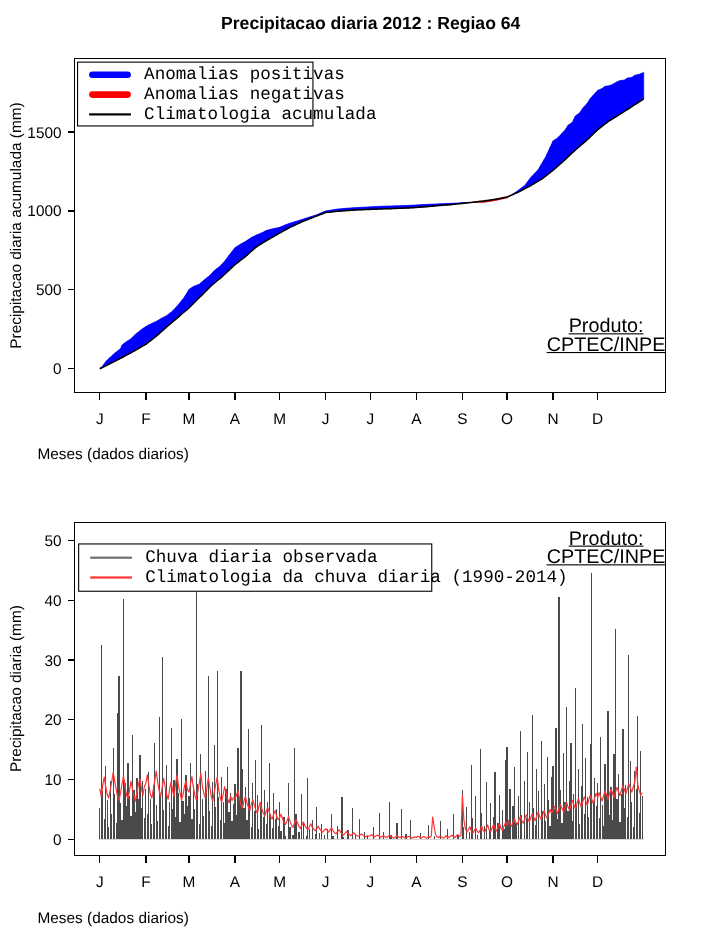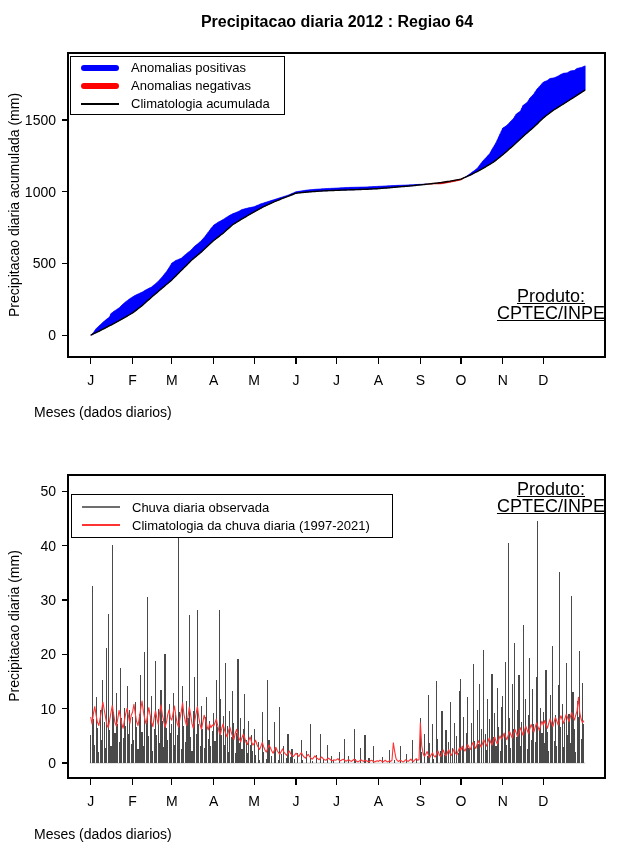--- a/index.html
+++ b/index.html
@@ -8,21 +8,21 @@
   #plot{position:absolute;left:0;top:0;}
   .overlay{position:absolute;}
   .chart-title{left:34px;top:13px;width:606px;text-align:center;font-size:16px;font-weight:bold;}
   .xlab{left:34px;width:606px;text-align:left;font-size:14px;}
   .ylab{width:300px;height:16px;text-align:center;font-size:14px;transform:rotate(-90deg);}
   .legend-box{border:1px solid #000;background:#fff;display:flex;flex-direction:column;justify-content:center;}
   .legend-row{display:flex;align-items:center;height:18px;padding-left:10px;}
   .swatch{display:inline-block;width:38px;margin-right:12px;flex:0 0 38px;}
   .sw-thick{height:6px;border-radius:3px;}
   .sw-thin{height:2px;}
-  .legend-label{font-size:13px;white-space:nowrap;}
+  .legend-label{font-size:16px;white-space:nowrap;font-family:Liberation Mono, monospace;}
   .produto{width:120px;text-align:center;font-size:18px;line-height:17px;text-decoration:underline;}
 </style>
 </head>
 <body>
 
 <div id="page">
 
   <svg id="plot" width="640" height="850" viewBox="0 0 640 850">
       <path d="M90.7,335.2L92.0511,333.90904L92.0511,334.54427428571427L90.7,335.2ZM92.0511,333.90904L93.40220000000001,332.61807999999996L93.40220000000001,333.88854857142854L92.0511,334.54427428571427ZM93.40220000000001,332.61807999999996L94.7533,330.68164L94.7533,333.2328228571428L93.40220000000001,333.88854857142854ZM94.7533,330.68164L96.1044,328.7452L96.1044,332.57709714285716L94.7533,333.2328228571428ZM96.1044,328.7452L97.4555,327.45423999999997L97.4555,331.92137142857143L96.1044,332.57709714285716ZM97.4555,327.45423999999997L98.8066,326.16328L98.8066,331.2656457142857L97.4555,331.92137142857143ZM98.8066,326.16328L100.1577,324.87232L100.1577,330.60992L98.8066,331.2656457142857ZM100.1577,324.87232L101.50880000000001,323.6291733333333L101.50880000000001,329.9132114285714L100.1577,330.60992ZM101.50880000000001,323.6291733333333L102.85990000000001,322.3860266666667L102.85990000000001,329.21650285714287L101.50880000000001,329.9132114285714ZM102.85990000000001,322.3860266666667L104.211,321.14288L104.211,328.5197942857143L102.85990000000001,329.21650285714287ZM104.211,321.14288L105.5621,320.06708L105.5621,327.8230857142857L104.211,328.5197942857143ZM105.5621,320.06708L106.9132,318.99127999999996L106.9132,327.1263771428571L105.5621,327.8230857142857ZM106.9132,318.99127999999996L108.2643,317.91548L108.2643,326.4296685714286L106.9132,327.1263771428571ZM108.2643,317.91548L109.6154,316.83968L109.6154,325.73296L108.2643,326.4296685714286ZM109.6154,316.83968L110.9665,313.68399999999997L110.9665,325.01576L109.6154,325.73296ZM110.9665,313.68399999999997L112.3176,312.6082L112.3176,324.29856L110.9665,325.01576ZM112.3176,312.6082L113.6687,311.5324L113.6687,323.58135999999996L112.3176,324.29856ZM113.6687,311.5324L115.0198,310.6359L115.0198,322.86415999999997L113.6687,323.58135999999996ZM115.0198,310.6359L116.3709,309.7394L116.3709,322.14696L115.0198,322.86415999999997ZM116.3709,309.7394L117.72200000000001,308.8429L117.72200000000001,321.42976L116.3709,322.14696ZM117.72200000000001,308.8429L119.07310000000001,307.9464L119.07310000000001,320.71256L117.72200000000001,321.42976ZM119.07310000000001,307.9464L120.4242,306.60762666666665L120.4242,319.9338857142857L119.07310000000001,320.71256ZM120.4242,306.60762666666665L121.7753,305.2688533333333L121.7753,319.1552114285714L120.4242,319.9338857142857ZM121.7753,305.2688533333333L123.1264,303.93008L123.1264,318.37653714285716L121.7753,319.1552114285714ZM123.1264,303.93008L124.47749999999999,302.85428L124.47749999999999,317.59786285714284L123.1264,318.37653714285716ZM124.47749999999999,302.85428L125.8286,301.77848L125.8286,316.8191885714286L124.47749999999999,317.59786285714284ZM125.8286,301.77848L127.1797,300.70268L127.1797,316.04051428571427L125.8286,316.8191885714286ZM127.1797,300.70268L128.5308,299.62687999999997L128.5308,315.26184L127.1797,316.04051428571427ZM128.5308,299.62687999999997L129.8819,298.71842666666663L129.8819,314.49682666666666L128.5308,315.26184ZM129.8819,298.71842666666663L131.233,297.80997333333335L131.233,313.7318133333333L129.8819,314.49682666666666ZM131.233,297.80997333333335L132.5841,296.90152L132.5841,312.9668L131.233,313.7318133333333ZM132.5841,296.90152L133.9352,296.1126L133.9352,311.9217371428571L132.5841,312.9668ZM133.9352,296.1126L135.2863,295.32367999999997L135.2863,310.8766742857143L133.9352,311.9217371428571ZM135.2863,295.32367999999997L136.6374,294.6782L136.6374,309.8316114285714L135.2863,310.8766742857143ZM136.6374,294.6782L137.9885,294.03272L137.9885,308.78654857142857L136.6374,309.8316114285714ZM137.9885,294.03272L139.33960000000002,293.41114666666664L139.33960000000002,307.7414857142857L137.9885,308.78654857142857ZM139.33960000000002,293.41114666666664L140.6907,292.7895733333333L140.6907,306.69642285714286L139.33960000000002,307.7414857142857ZM140.6907,292.7895733333333L142.0418,292.168L142.0418,305.65136L140.6907,306.69642285714286ZM142.0418,292.168L143.3929,291.37908L143.3929,304.4423657142857L142.0418,305.65136ZM143.3929,291.37908L144.744,290.59015999999997L144.744,303.2333714285714L143.3929,304.4423657142857ZM144.744,290.59015999999997L146.0951,289.80124L146.0951,302.02437714285713L144.744,303.2333714285714ZM146.0951,289.80124L147.4462,289.01232L147.4462,300.8153828571428L146.0951,302.02437714285713ZM147.4462,289.01232L148.7973,288.3429333333333L148.7973,299.60638857142857L147.4462,300.8153828571428ZM148.7973,288.3429333333333L150.1484,287.67354666666665L150.1484,298.39739428571426L148.7973,299.60638857142857ZM150.1484,287.67354666666665L151.4995,287.00415999999996L151.4995,297.1884L150.1484,298.39739428571426ZM151.4995,287.00415999999996L152.8506,285.92836L152.8506,296.04088L151.4995,297.1884ZM152.8506,285.92836L154.20170000000002,284.85256L154.20170000000002,294.89336L152.8506,296.04088ZM154.20170000000002,284.85256L155.5528,283.77675999999997L155.5528,293.74584L154.20170000000002,294.89336ZM155.5528,283.77675999999997L156.90390000000002,282.70096L156.90390000000002,292.59832L155.5528,293.74584ZM156.90390000000002,282.70096L158.255,281.26655999999997L158.255,291.45079999999996L156.90390000000002,292.59832ZM158.255,281.26655999999997L159.6061,279.83216L159.6061,290.30328L158.255,291.45079999999996ZM159.6061,279.83216L160.9572,278.39776L160.9572,289.15576L159.6061,290.30328ZM160.9572,278.39776L162.3083,276.7482L162.3083,288.00824L160.9572,289.15576ZM162.3083,276.7482L163.6594,275.09864L163.6594,286.86072L162.3083,288.00824ZM163.6594,275.09864L165.0105,273.44908L165.0105,285.7132L163.6594,286.86072ZM165.0105,273.44908L166.3616,271.79952L166.3616,284.56568L165.0105,285.7132ZM166.3616,271.79952L167.71269999999998,269.79136L167.71269999999998,283.41816L166.3616,284.56568ZM167.71269999999998,269.79136L169.06380000000001,267.78319999999997L169.06380000000001,282.27063999999996L167.71269999999998,283.41816ZM169.06380000000001,267.78319999999997L170.4149,265.48816L170.4149,281.12312L169.06380000000001,282.27063999999996ZM170.4149,265.48816L171.76600000000002,263.19311999999996L171.76600000000002,279.9756L170.4149,281.12312ZM171.76600000000002,263.19311999999996L173.1171,262.2846666666667L173.1171,278.6231657142857L171.76600000000002,279.9756ZM173.1171,262.2846666666667L174.4682,261.37621333333334L174.4682,277.2707314285714L173.1171,278.6231657142857ZM174.4682,261.37621333333334L175.8193,260.46776L175.8193,275.9182971428571L174.4682,277.2707314285714ZM175.8193,260.46776L177.1704,259.92985999999996L177.1704,274.56586285714286L175.8193,275.9182971428571ZM177.1704,259.92985999999996L178.5215,259.39196L178.5215,273.21342857142855L177.1704,274.56586285714286ZM178.5215,259.39196L179.8726,258.85406L179.8726,271.86099428571424L178.5215,273.21342857142855ZM179.8726,258.85406L181.2237,258.31615999999997L181.2237,270.50856L179.8726,271.86099428571424ZM181.2237,258.31615999999997L182.57479999999998,257.12082666666663L182.57479999999998,269.16381L181.2237,270.50856ZM182.57479999999998,257.12082666666663L183.9259,255.92549333333332L183.9259,267.81906L182.57479999999998,269.16381ZM183.9259,255.92549333333332L185.277,254.73015999999998L185.277,266.47431L183.9259,267.81906ZM185.277,254.73015999999998L186.62810000000002,253.65436L186.62810000000002,265.12955999999997L185.277,266.47431ZM186.62810000000002,253.65436L187.9792,252.57855999999998L187.9792,263.78481L186.62810000000002,265.12955999999997ZM187.9792,252.57855999999998L189.3303,251.50275999999997L189.3303,262.44006L187.9792,263.78481ZM189.3303,251.50275999999997L190.6814,250.42695999999998L190.6814,261.09531L189.3303,262.44006ZM190.6814,250.42695999999998L192.0325,248.99255999999997L192.0325,259.75055999999995L190.6814,261.09531ZM192.0325,248.99255999999997L193.3836,247.55816L193.3836,258.6235314285714L192.0325,259.75055999999995ZM193.3836,247.55816L194.7347,246.12375999999998L194.7347,257.49650285714284L193.3836,258.6235314285714ZM194.7347,246.12375999999998L196.0858,245.04796L196.0858,256.36947428571426L194.7347,257.49650285714284ZM196.0858,245.04796L197.43689999999998,243.97215999999997L197.43689999999998,255.24244571428568L196.0858,256.36947428571426ZM197.43689999999998,243.97215999999997L198.788,242.89636L198.788,254.1154171428571L197.43689999999998,255.24244571428568ZM198.788,242.89636L200.13909999999998,241.82056L200.13909999999998,252.98838857142857L198.788,254.1154171428571ZM200.13909999999998,241.82056L201.49020000000002,240.38615999999996L201.49020000000002,251.86136L200.13909999999998,252.98838857142857ZM201.49020000000002,240.38615999999996L202.8413,238.95175999999998L202.8413,250.60227555555554L201.49020000000002,251.86136ZM202.8413,238.95175999999998L204.19240000000002,237.51736L204.19240000000002,249.34319111111108L202.8413,250.60227555555554ZM204.19240000000002,237.51736L205.5435,235.72436L205.5435,248.08410666666663L204.19240000000002,249.34319111111108ZM205.5435,235.72436L206.8946,233.93135999999998L206.8946,246.8250222222222L205.5435,248.08410666666663ZM206.8946,233.93135999999998L208.2457,232.13835999999998L208.2457,245.56593777777778L206.8946,246.8250222222222ZM208.2457,232.13835999999998L209.5968,230.34535999999997L209.5968,244.30685333333332L208.2457,245.56593777777778ZM209.5968,230.34535999999997L210.9479,228.62408L210.9479,243.04776888888887L209.5968,244.30685333333332ZM210.9479,228.62408L212.299,226.90279999999998L212.299,241.7886844444444L210.9479,243.04776888888887ZM212.299,226.90279999999998L213.6501,225.18151999999998L213.6501,240.5296L212.299,241.7886844444444ZM213.6501,225.18151999999998L215.00119999999998,224.32088L215.00119999999998,239.4845371428571L213.6501,240.5296ZM215.00119999999998,224.32088L216.3523,223.46024L216.3523,238.43947428571425L215.00119999999998,239.4845371428571ZM216.3523,223.46024L217.7034,222.59959999999998L217.7034,237.3944114285714L216.3523,238.43947428571425ZM217.7034,222.59959999999998L219.05450000000002,221.73895999999996L219.05450000000002,236.34934857142855L217.7034,237.3944114285714ZM219.05450000000002,221.73895999999996L220.4056,221.02175999999997L220.4056,235.3042857142857L219.05450000000002,236.34934857142855ZM220.4056,221.02175999999997L221.75670000000002,220.30455999999998L221.75670000000002,234.25922285714284L220.4056,235.3042857142857ZM221.75670000000002,220.30455999999998L223.1078,219.58736L223.1078,233.21416L221.75670000000002,234.25922285714284ZM223.1078,219.58736L224.45889999999997,218.69086L224.45889999999997,232.00516571428568L223.1078,233.21416ZM224.45889999999997,218.69086L225.81,217.79435999999998L225.81,230.7961714285714L224.45889999999997,232.00516571428568ZM225.81,217.79435999999998L227.16109999999998,216.89785999999998L227.16109999999998,229.58717714285712L225.81,230.7961714285714ZM227.16109999999998,216.89785999999998L228.5122,216.00135999999998L228.5122,228.37818285714286L227.16109999999998,229.58717714285712ZM228.5122,216.00135999999998L229.86329999999998,215.28415999999999L229.86329999999998,227.16918857142855L228.5122,228.37818285714286ZM229.86329999999998,215.28415999999999L231.2144,214.56696L231.2144,225.96019428571427L229.86329999999998,227.16918857142855ZM231.2144,214.56696L232.5655,213.84975999999997L232.5655,224.75119999999998L231.2144,225.96019428571427ZM232.5655,213.84975999999997L233.91660000000002,213.31185999999997L233.91660000000002,223.9110514285714L232.5655,224.75119999999998ZM233.91660000000002,213.31185999999997L235.2677,212.77396L235.2677,223.07090285714284L233.91660000000002,223.9110514285714ZM235.2677,212.77396L236.61880000000002,212.23605999999998L236.61880000000002,222.23075428571428L235.2677,223.07090285714284ZM236.61880000000002,212.23605999999998L237.9699,211.69815999999997L237.9699,221.3906057142857L236.61880000000002,222.23075428571428ZM237.9699,211.69815999999997L239.32100000000003,210.98095999999998L239.32100000000003,220.5504571428571L237.9699,221.3906057142857ZM239.32100000000003,210.98095999999998L240.6721,210.26376L240.6721,219.71030857142856L239.32100000000003,220.5504571428571ZM240.6721,210.26376L242.02319999999997,209.54655999999997L242.02319999999997,218.87016L240.6721,219.71030857142856ZM242.02319999999997,209.54655999999997L243.3743,209.18795999999998L243.3743,218.08920888888886L242.02319999999997,218.87016ZM243.3743,209.18795999999998L244.72539999999998,208.82935999999998L244.72539999999998,217.30825777777775L243.3743,218.08920888888886ZM244.72539999999998,208.82935999999998L246.0765,208.47075999999998L246.0765,216.52730666666665L244.72539999999998,217.30825777777775ZM246.0765,208.47075999999998L247.42759999999998,208.11215999999996L247.42759999999998,215.7463555555555L246.0765,216.52730666666665ZM247.42759999999998,208.11215999999996L248.77870000000001,207.82527999999996L248.77870000000001,214.96540444444443L247.42759999999998,215.7463555555555ZM248.77870000000001,207.82527999999996L250.1298,207.53839999999997L250.1298,214.18445333333332L248.77870000000001,214.96540444444443ZM250.1298,207.53839999999997L251.48090000000002,207.25151999999997L251.48090000000002,213.4035022222222L250.1298,214.18445333333332ZM251.48090000000002,207.25151999999997L252.832,206.96463999999997L252.832,212.62255111111108L251.48090000000002,213.4035022222222ZM252.832,206.96463999999997L254.18310000000002,206.67775999999998L254.18310000000002,211.84159999999997L252.832,212.62255111111108ZM254.18310000000002,206.67775999999998L255.5342,206.10399999999998L255.5342,211.10390857142855L254.18310000000002,211.84159999999997ZM255.5342,206.10399999999998L256.8853,205.53024L256.8853,210.36621714285712L255.5342,211.10390857142855ZM256.8853,205.53024L258.2364,204.95647999999997L258.2364,209.62852571428567L256.8853,210.36621714285712ZM258.2364,204.95647999999997L259.5875,204.38271999999998L259.5875,208.89083428571428L258.2364,209.62852571428567ZM259.5875,204.38271999999998L260.9386,203.80895999999998L260.9386,208.15314285714283L259.5875,208.89083428571428ZM260.9386,203.80895999999998L262.2897,203.37864L262.2897,207.4154514285714L260.9386,208.15314285714283ZM262.2897,203.37864L263.6408,202.94831999999997L263.6408,206.67775999999998L262.2897,207.4154514285714ZM263.6408,202.94831999999997L264.9919,202.51799999999997L264.9919,206.05020999999996L263.6408,206.67775999999998ZM264.9919,202.51799999999997L266.343,202.08767999999998L266.343,205.42265999999998L264.9919,206.05020999999996ZM266.343,202.08767999999998L267.6941,201.65735999999998L267.6941,204.79510999999997L266.343,205.42265999999998ZM267.6941,201.65735999999998L269.0452,201.22704L269.0452,204.16755999999998L267.6941,204.79510999999997ZM269.0452,201.22704L270.3963,200.79671999999997L270.3963,203.54000999999997L269.0452,204.16755999999998ZM270.3963,200.79671999999997L271.74739999999997,200.36639999999997L271.74739999999997,202.91245999999998L270.3963,203.54000999999997ZM271.74739999999997,200.36639999999997L273.0985,199.93607999999998L273.0985,202.28490999999997L271.74739999999997,202.91245999999998ZM273.0985,199.93607999999998L274.4496,199.50575999999998L274.4496,201.65735999999998L273.0985,202.28490999999997ZM274.4496,199.50575999999998L275.8007,199.07544L275.8007,201.11945999999998L274.4496,201.65735999999998ZM275.8007,199.07544L277.1518,198.64511999999996L277.1518,200.58155999999997L275.8007,201.11945999999998ZM277.1518,198.64511999999996L278.5029,198.21479999999997L278.5029,200.04366L277.1518,200.58155999999997ZM278.5029,198.21479999999997L279.854,197.78447999999997L279.854,199.50575999999998L278.5029,200.04366ZM279.854,197.78447999999997L281.2051,197.35415999999998L281.2051,198.96785999999997L279.854,199.50575999999998ZM281.2051,197.35415999999998L282.5562,196.92383999999998L282.5562,198.42995999999997L281.2051,198.96785999999997ZM282.5562,196.92383999999998L283.9073,196.49352L283.9073,197.89206L282.5562,198.42995999999997ZM283.9073,196.49352L285.2584,196.06319999999997L285.2584,197.35415999999998L283.9073,197.89206ZM285.2584,196.06319999999997L286.6095,195.63287999999997L286.6095,196.83418999999998L285.2584,197.35415999999998ZM286.6095,195.63287999999997L287.9606,195.20255999999998L287.9606,196.31421999999998L286.6095,196.83418999999998ZM287.9606,195.20255999999998L289.3117,194.62879999999998L289.3117,195.79424999999998L287.9606,196.31421999999998ZM289.3117,194.62879999999998L290.6628,194.05503999999996L290.6628,195.27427999999998L289.3117,195.79424999999998ZM290.6628,194.05503999999996L292.0139,193.48127999999997L292.0139,194.75430999999998L290.6628,195.27427999999998ZM292.0139,193.48127999999997L293.365,192.90751999999998L293.365,194.23433999999997L292.0139,194.75430999999998ZM293.365,192.90751999999998L294.7161,192.33375999999998L294.7161,193.71436999999997L293.365,194.23433999999997ZM294.7161,192.33375999999998L296.0672,191.76L296.0672,193.19439999999997L294.7161,193.71436999999997ZM296.0672,191.76L297.4183,191.54483999999997L297.4183,193.05095999999998L296.0672,193.19439999999997ZM297.4183,191.54483999999997L298.7694,191.32967999999997L298.7694,192.90751999999998L297.4183,193.05095999999998ZM298.7694,191.32967999999997L300.1205,191.11451999999997L300.1205,192.76407999999998L298.7694,192.90751999999998ZM300.1205,191.11451999999997L301.4716,190.89935999999997L301.4716,192.62063999999998L300.1205,192.76407999999998ZM301.4716,190.89935999999997L302.8227,190.68419999999998L302.8227,192.47719999999998L301.4716,192.62063999999998ZM302.8227,190.68419999999998L304.17379999999997,190.46903999999998L304.17379999999997,192.33375999999998L302.8227,192.47719999999998ZM304.17379999999997,190.46903999999998L305.5249,190.25387999999998L305.5249,192.19031999999999L304.17379999999997,192.33375999999998ZM305.5249,190.25387999999998L306.876,190.03871999999998L306.876,192.04688L305.5249,192.19031999999999ZM306.876,190.03871999999998L308.2271,189.9157714285714L308.2271,191.94442285714285L306.876,192.04688ZM308.2271,189.9157714285714L309.5782,189.79282285714285L309.5782,191.8419657142857L308.2271,191.94442285714285ZM309.5782,189.79282285714285L310.9293,189.66987428571426L310.9293,191.73950857142856L309.5782,191.8419657142857ZM310.9293,189.66987428571426L312.2804,189.5469257142857L312.2804,191.6370514285714L310.9293,191.73950857142856ZM312.2804,189.5469257142857L313.6315,189.42397714285713L313.6315,191.53459428571426L312.2804,191.6370514285714ZM313.6315,189.42397714285713L314.9826,189.30102857142856L314.9826,191.4321371428571L313.6315,191.53459428571426ZM314.9826,189.30102857142856L316.3337,189.17807999999997L316.3337,191.32967999999997L314.9826,191.4321371428571ZM316.3337,189.17807999999997L317.6848,189.09611428571426L317.6848,191.24771428571427L316.3337,191.32967999999997ZM317.6848,189.09611428571426L319.03589999999997,189.01414857142856L319.03589999999997,191.16574857142857L317.6848,191.24771428571427ZM319.03589999999997,189.01414857142856L320.387,188.93218285714283L320.387,191.08378285714284L319.03589999999997,191.16574857142857ZM320.387,188.93218285714283L321.7381,188.8502171428571L321.7381,191.0018171428571L320.387,191.08378285714284ZM321.7381,188.8502171428571L323.0892,188.7682514285714L323.0892,190.9198514285714L321.7381,191.0018171428571ZM323.0892,188.7682514285714L324.4403,188.6862857142857L324.4403,190.83788571428568L323.0892,190.9198514285714ZM324.4403,188.6862857142857L325.7914,188.60431999999997L325.7914,190.75591999999997L324.4403,190.83788571428568ZM325.7914,188.60431999999997L327.1425,188.53259999999997L327.1425,190.70212999999998L325.7914,190.75591999999997ZM327.1425,188.53259999999997L328.4936,188.46087999999997L328.4936,190.64834L327.1425,190.70212999999998ZM328.4936,188.46087999999997L329.8447,188.38915999999998L329.8447,190.59454999999997L328.4936,190.64834ZM329.8447,188.38915999999998L331.1958,188.31743999999998L331.1958,190.54075999999998L329.8447,190.59454999999997ZM331.1958,188.31743999999998L332.5469,188.24571999999998L332.5469,190.48696999999999L331.1958,190.54075999999998ZM332.5469,188.24571999999998L333.898,188.17399999999998L333.898,190.43317999999996L332.5469,190.48696999999999ZM333.898,188.17399999999998L335.2491,188.10227999999998L335.2491,190.37938999999997L333.898,190.43317999999996ZM335.2491,188.10227999999998L336.6002,188.03055999999998L336.6002,190.32559999999998L335.2491,190.37938999999997ZM336.6002,188.03055999999998L337.9513,187.95883999999998L337.9513,190.27181L336.6002,190.32559999999998ZM337.9513,187.95883999999998L339.3024,187.88711999999998L339.3024,190.21801999999997L337.9513,190.27181ZM339.3024,187.88711999999998L340.6535,187.81539999999998L340.6535,190.16422999999998L339.3024,190.21801999999997ZM340.6535,187.81539999999998L342.0046,187.74367999999998L342.0046,190.11043999999998L340.6535,190.16422999999998ZM342.0046,187.74367999999998L343.3557,187.67195999999998L343.3557,190.05665L342.0046,190.11043999999998ZM343.3557,187.67195999999998L344.7068,187.60023999999999L344.7068,190.00285999999997L343.3557,190.05665ZM344.7068,187.60023999999999L346.0579,187.52852L346.0579,189.94906999999998L344.7068,190.00285999999997ZM346.0579,187.52852L347.409,187.4568L347.409,189.89527999999999L346.0579,189.94906999999998ZM347.409,187.4568L348.76009999999997,187.41581714285712L348.76009999999997,189.85429714285712L347.409,189.89527999999999ZM348.76009999999997,187.41581714285712L350.1112,187.37483428571426L350.1112,189.81331428571426L348.76009999999997,189.85429714285712ZM350.1112,187.37483428571426L351.46229999999997,187.3338514285714L351.46229999999997,189.7723314285714L350.1112,189.81331428571426ZM351.46229999999997,187.3338514285714L352.8134,187.29286857142856L352.8134,189.73134857142855L351.46229999999997,189.7723314285714ZM352.8134,187.29286857142856L354.1645,187.2518857142857L354.1645,189.6903657142857L352.8134,189.73134857142855ZM354.1645,187.2518857142857L355.5156,187.21090285714283L355.5156,189.64938285714285L354.1645,189.6903657142857ZM355.5156,187.21090285714283L356.8667,187.16992L356.8667,189.6084L355.5156,189.64938285714285ZM356.8667,187.16992L358.21779999999995,187.13405999999998L358.21779999999995,189.55460999999997L356.8667,189.6084ZM358.21779999999995,187.13405999999998L359.5689,187.09819999999996L359.5689,189.50081999999998L358.21779999999995,189.55460999999997ZM359.5689,187.09819999999996L360.91999999999996,187.06233999999998L360.91999999999996,189.44702999999998L359.5689,189.50081999999998ZM360.91999999999996,187.06233999999998L362.2711,187.02647999999996L362.2711,189.39323999999996L360.91999999999996,189.44702999999998ZM362.2711,187.02647999999996L363.62219999999996,186.99061999999998L363.62219999999996,189.33944999999997L362.2711,189.39323999999996ZM363.62219999999996,186.99061999999998L364.9733,186.95475999999996L364.9733,189.28565999999998L363.62219999999996,189.33944999999997ZM364.9733,186.95475999999996L366.32439999999997,186.91889999999998L366.32439999999997,189.23187L364.9733,189.28565999999998ZM366.32439999999997,186.91889999999998L367.6755,186.88303999999997L367.6755,189.17807999999997L366.32439999999997,189.23187ZM367.6755,186.88303999999997L369.0266,186.81131999999997L369.0266,189.10635999999997L367.6755,189.17807999999997ZM369.0266,186.81131999999997L370.3777,186.73959999999997L370.3777,189.03463999999997L369.0266,189.10635999999997ZM370.3777,186.73959999999997L371.7288,186.66787999999997L371.7288,188.96291999999997L370.3777,189.03463999999997ZM371.7288,186.66787999999997L373.0799,186.59615999999997L373.0799,188.89119999999997L371.7288,188.96291999999997ZM373.0799,186.59615999999997L374.431,186.52443999999997L374.431,188.81947999999997L373.0799,188.89119999999997ZM374.431,186.52443999999997L375.78209999999996,186.45271999999997L375.78209999999996,188.74775999999997L374.431,188.81947999999997ZM375.78209999999996,186.45271999999997L377.1332,186.38099999999997L377.1332,188.67603999999997L375.78209999999996,188.74775999999997ZM377.1332,186.38099999999997L378.48429999999996,186.30927999999997L378.48429999999996,188.60431999999997L377.1332,188.67603999999997ZM378.48429999999996,186.30927999999997L379.8354,186.23755999999997L379.8354,188.49674L378.48429999999996,188.60431999999997ZM379.8354,186.23755999999997L381.18649999999997,186.16583999999997L381.18649999999997,188.38915999999998L379.8354,188.49674ZM381.18649999999997,186.16583999999997L382.5376,186.09411999999998L382.5376,188.28157999999996L381.18649999999997,188.38915999999998ZM382.5376,186.09411999999998L383.8887,186.02239999999998L383.8887,188.17399999999998L382.5376,188.28157999999996ZM383.8887,186.02239999999998L385.2398,185.95067999999998L385.2398,188.06641999999997L383.8887,188.17399999999998ZM385.2398,185.95067999999998L386.5909,185.87895999999998L386.5909,187.95883999999998L385.2398,188.06641999999997ZM386.5909,185.87895999999998L387.942,185.80723999999998L387.942,187.85125999999997L386.5909,187.95883999999998ZM387.942,185.80723999999998L389.2931,185.73551999999998L389.2931,187.74367999999998L387.942,187.85125999999997ZM389.2931,185.73551999999998L390.64419999999996,185.6740457142857L390.64419999999996,187.6207314285714L389.2931,187.74367999999998ZM390.64419999999996,185.6740457142857L391.9953,185.6125714285714L391.9953,187.49778285714282L390.64419999999996,187.6207314285714ZM391.9953,185.6125714285714L393.34639999999996,185.55109714285712L393.34639999999996,187.37483428571426L391.9953,187.49778285714282ZM393.34639999999996,185.55109714285712L394.6975,185.48962285714282L394.6975,187.2518857142857L393.34639999999996,187.37483428571426ZM394.6975,185.48962285714282L396.04859999999996,185.42814857142855L396.04859999999996,187.12893714285713L394.6975,187.2518857142857ZM396.04859999999996,185.42814857142855L397.3997,185.36667428571425L397.3997,187.00598857142856L396.04859999999996,187.12893714285713ZM397.3997,185.36667428571425L398.75079999999997,185.30519999999999L398.75079999999997,186.88303999999997L397.3997,187.00598857142856ZM398.75079999999997,185.30519999999999L400.1019,185.25140999999996L400.1019,186.77545999999998L398.75079999999997,186.88303999999997ZM400.1019,185.25140999999996L401.453,185.19761999999997L401.453,186.66787999999997L400.1019,186.77545999999998ZM401.453,185.19761999999997L402.8041,185.14382999999998L402.8041,186.56029999999998L401.453,186.66787999999997ZM402.8041,185.14382999999998L404.1552,185.09004L404.1552,186.45271999999997L402.8041,186.56029999999998ZM404.1552,185.09004L405.50629999999995,185.03624999999997L405.50629999999995,186.34514L404.1552,186.45271999999997ZM405.50629999999995,185.03624999999997L406.8574,184.98245999999997L406.8574,186.23755999999997L405.50629999999995,186.34514ZM406.8574,184.98245999999997L408.20849999999996,184.92866999999998L408.20849999999996,186.12998L406.8574,186.23755999999997ZM408.20849999999996,184.92866999999998L409.5596,184.87487999999996L409.5596,186.02239999999998L408.20849999999996,186.12998ZM409.5596,184.87487999999996L410.91069999999996,184.80315999999996L410.91069999999996,185.87895999999998L409.5596,186.02239999999998ZM410.91069999999996,184.80315999999996L412.2618,184.73143999999996L412.2618,185.73551999999998L410.91069999999996,185.87895999999998ZM412.2618,184.73143999999996L413.61289999999997,184.65971999999996L413.61289999999997,185.59207999999998L412.2618,185.73551999999998ZM413.61289999999997,184.65971999999996L414.964,184.58799999999997L414.964,185.44863999999998L413.61289999999997,185.59207999999998ZM414.964,184.58799999999997L416.3151,184.51627999999997L416.3151,185.30519999999999L414.964,185.44863999999998ZM416.3151,184.51627999999997L417.6662,184.44455999999997L417.6662,185.16176L416.3151,185.30519999999999ZM417.6662,184.44455999999997L419.0173,184.37283999999997L419.0173,185.01832L417.6662,185.16176ZM419.0173,184.37283999999997L420.3684,184.30111999999997L420.3684,184.87487999999996L419.0173,185.01832ZM420.3684,184.30111999999997L421.7195,184.26525999999998L421.7195,184.73143999999996L420.3684,184.87487999999996ZM421.7195,184.26525999999998L423.07059999999996,184.22939999999997L423.07059999999996,184.58799999999997L421.7195,184.73143999999996ZM423.07059999999996,184.22939999999997L424.4217,184.19353999999998L424.4217,184.44455999999997L423.07059999999996,184.58799999999997ZM424.4217,184.19353999999998L425.77279999999996,184.15767999999997L425.77279999999996,184.30111999999997L424.4217,184.44455999999997ZM425.77279999999996,184.15767999999997L427.1239,184.12181999999999L427.1239,184.15767999999997L425.77279999999996,184.30111999999997ZM464.9547,177.27255999999997L466.3058,176.36410666666666L466.3058,176.77051999999998L464.9547,177.36220999999998ZM466.3058,176.36410666666666L467.6569,175.4556533333333L467.6569,176.17882999999998L466.3058,176.77051999999998ZM467.6569,175.4556533333333L469.008,174.54719999999998L469.008,175.58713999999998L467.6569,176.17882999999998ZM469.008,174.54719999999998L470.35909999999996,173.54312L470.35909999999996,174.99544999999998L469.008,175.58713999999998ZM470.35909999999996,173.54312L471.7102,172.53903999999997L471.7102,174.40375999999998L470.35909999999996,174.99544999999998ZM471.7102,172.53903999999997L473.06129999999996,171.53495999999998L473.06129999999996,173.68656L471.7102,174.40375999999998ZM473.06129999999996,171.53495999999998L474.4124,170.53087999999997L474.4124,172.96935999999997L473.06129999999996,173.68656ZM474.4124,170.53087999999997L475.76349999999996,169.52679999999998L475.76349999999996,172.25215999999998L474.4124,172.96935999999997ZM475.76349999999996,169.52679999999998L477.1146,168.52271999999996L477.1146,171.53495999999998L475.76349999999996,172.25215999999998ZM477.1146,168.52271999999996L478.46569999999997,166.72972L478.46569999999997,170.81775999999996L477.1146,171.53495999999998ZM478.46569999999997,166.72972L479.8168,164.93671999999998L479.8168,170.10055999999997L478.46569999999997,170.81775999999996ZM479.8168,164.93671999999998L481.1679,163.14371999999997L481.1679,169.38335999999998L479.8168,170.10055999999997ZM481.1679,163.14371999999997L482.519,161.35071999999997L482.519,168.66615999999996L481.1679,169.38335999999998ZM482.519,161.35071999999997L483.8701,159.91631999999998L483.8701,167.85930999999997L482.519,168.66615999999996ZM483.8701,159.91631999999998L485.22119999999995,158.48191999999997L485.22119999999995,167.05245999999997L483.8701,167.85930999999997ZM485.22119999999995,158.48191999999997L486.5723,157.04751999999996L486.5723,166.24560999999997L485.22119999999995,167.05245999999997ZM486.5723,157.04751999999996L487.92339999999996,155.61311999999998L487.92339999999996,165.43875999999997L486.5723,166.24560999999997ZM487.92339999999996,155.61311999999998L489.2745,154.17871999999997L489.2745,164.63190999999998L487.92339999999996,165.43875999999997ZM489.2745,154.17871999999997L490.62559999999996,151.88367999999997L490.62559999999996,163.82505999999998L489.2745,164.63190999999998ZM490.62559999999996,151.88367999999997L491.9767,149.58863999999997L491.9767,163.01820999999998L490.62559999999996,163.82505999999998ZM491.9767,149.58863999999997L493.32779999999997,147.29359999999997L493.32779999999997,162.21135999999998L491.9767,163.01820999999998ZM493.32779999999997,147.29359999999997L494.6789,144.99855999999997L494.6789,161.1458057142857L493.32779999999997,162.21135999999998ZM494.6789,144.99855999999997L496.03,142.70351999999997L496.03,160.0802514285714L494.6789,161.1458057142857ZM496.03,142.70351999999997L497.3811,139.77734399999997L497.3811,159.01469714285713L496.03,160.0802514285714ZM497.3811,139.77734399999997L498.7322,136.85116799999997L498.7322,157.94914285714282L497.3811,159.01469714285713ZM498.7322,136.85116799999997L500.08329999999995,133.92499199999997L500.08329999999995,156.88358857142856L498.7322,157.94914285714282ZM500.08329999999995,133.92499199999997L501.4344,130.99881599999998L501.4344,155.81803428571425L500.08329999999995,156.88358857142856ZM501.4344,130.99881599999998L502.78549999999996,128.07263999999998L502.78549999999996,154.75247999999996L501.4344,155.81803428571425ZM502.78549999999996,128.07263999999998L504.1366,127.21199999999996L504.1366,153.5639771428571L502.78549999999996,154.75247999999996ZM504.1366,127.21199999999996L505.48769999999996,126.35135999999997L505.48769999999996,152.37547428571423L504.1366,153.5639771428571ZM505.48769999999996,126.35135999999997L506.8388,125.49071999999998L506.8388,151.1869714285714L505.48769999999996,152.37547428571423ZM506.8388,125.49071999999998L508.18989999999997,124.05631999999997L508.18989999999997,149.99846857142856L506.8388,151.1869714285714ZM508.18989999999997,124.05631999999997L509.541,122.62191999999996L509.541,148.8099657142857L508.18989999999997,149.99846857142856ZM509.541,122.62191999999996L510.89209999999997,121.18751999999998L510.89209999999997,147.62146285714283L509.541,148.8099657142857ZM510.89209999999997,121.18751999999998L512.2432,119.75311999999997L512.2432,146.43295999999998L510.89209999999997,147.62146285714283ZM512.2432,119.75311999999997L513.5943,118.31871999999998L513.5943,145.17785999999998L512.2432,146.43295999999998ZM513.5943,118.31871999999998L514.9454000000001,116.16711999999998L514.9454000000001,143.92275999999998L513.5943,145.17785999999998ZM514.9454000000001,116.16711999999998L516.2965,114.01551999999998L516.2965,142.66765999999998L514.9454000000001,143.92275999999998ZM516.2965,114.01551999999998L517.6476,113.05925333333329L517.6476,141.41255999999998L516.2965,142.66765999999998ZM517.6476,113.05925333333329L518.9987,112.10298666666665L518.9987,140.15746L517.6476,141.41255999999998ZM518.9987,112.10298666666665L520.3498,111.14671999999996L520.3498,138.90235999999996L518.9987,140.15746ZM520.3498,111.14671999999996L521.7009,108.27791999999997L521.7009,137.64725999999996L520.3498,138.90235999999996ZM521.7009,108.27791999999997L523.052,105.40911999999997L523.052,136.39215999999996L521.7009,137.64725999999996ZM523.052,105.40911999999997L524.4031,104.45285333333328L524.4031,135.22670999999997L523.052,136.39215999999996ZM524.4031,104.45285333333328L525.7542,103.49658666666664L525.7542,134.06125999999998L524.4031,135.22670999999997ZM525.7542,103.49658666666664L527.1053,102.54031999999998L527.1053,132.89580999999998L525.7542,134.06125999999998ZM527.1053,102.54031999999998L528.4564,100.38871999999998L528.4564,131.73035999999996L527.1053,132.89580999999998ZM528.4564,100.38871999999998L529.8075,98.23711999999998L529.8075,130.56490999999997L528.4564,131.73035999999996ZM529.8075,98.23711999999998L531.1586,96.80271999999997L531.1586,129.39945999999998L529.8075,130.56490999999997ZM531.1586,96.80271999999997L532.5097,95.36831999999998L532.5097,128.23400999999998L531.1586,129.39945999999998ZM532.5097,95.36831999999998L533.8608,93.93391999999997L533.8608,127.06855999999996L532.5097,128.23400999999998ZM533.8608,93.93391999999997L535.2119,91.78231999999997L535.2119,125.75710857142855L533.8608,127.06855999999996ZM535.2119,91.78231999999997L536.563,89.63071999999997L536.563,124.44565714285713L535.2119,125.75710857142855ZM536.563,89.63071999999997L537.9141,88.13894399999995L537.9141,123.13420571428571L536.563,124.44565714285713ZM537.9141,88.13894399999995L539.2652,86.64716799999997L539.2652,121.82275428571424L537.9141,123.13420571428571ZM539.2652,86.64716799999997L540.6163,85.15539199999995L540.6163,120.51130285714282L539.2652,121.82275428571424ZM540.6163,85.15539199999995L541.9674,83.66361599999999L541.9674,119.1998514285714L540.6163,120.51130285714282ZM541.9674,83.66361599999999L543.3185,82.17183999999997L543.3185,117.88839999999996L541.9674,119.1998514285714ZM543.3185,82.17183999999997L544.6696000000001,81.59807999999998L544.6696000000001,116.84333714285711L543.3185,117.88839999999996ZM544.6696000000001,81.59807999999998L546.0207,81.02431999999996L546.0207,115.79827428571423L544.6696000000001,116.84333714285711ZM546.0207,81.02431999999996L547.3718,80.45055999999997L547.3718,114.7532114285714L546.0207,115.79827428571423ZM547.3718,80.45055999999997L548.7229,79.44647999999998L548.7229,113.70814857142855L547.3718,114.7532114285714ZM548.7229,79.44647999999998L550.074,78.44239999999996L550.074,112.6630857142857L548.7229,113.70814857142855ZM550.074,78.44239999999996L551.4251,78.25114666666667L551.4251,111.61802285714282L550.074,112.6630857142857ZM551.4251,78.25114666666667L552.7762,78.05989333333326L552.7762,110.57295999999997L551.4251,111.61802285714282ZM552.7762,78.05989333333326L554.1273,77.86863999999997L554.1273,109.73024999999998L552.7762,110.57295999999997ZM554.1273,77.86863999999997L555.4784,77.29487999999998L555.4784,108.88753999999997L554.1273,109.73024999999998ZM555.4784,77.29487999999998L556.8295,76.72111999999998L556.8295,108.04482999999996L555.4784,108.88753999999997ZM556.8295,76.72111999999998L558.1806,75.95610666666664L558.1806,107.20211999999998L556.8295,108.04482999999996ZM558.1806,75.95610666666664L559.5317,75.1910933333333L559.5317,106.35940999999997L558.1806,107.20211999999998ZM559.5317,75.1910933333333L560.8828,74.42607999999996L560.8828,105.51669999999996L559.5317,106.35940999999997ZM560.8828,74.42607999999996L562.2339000000001,73.85231999999996L562.2339000000001,104.67398999999997L560.8828,105.51669999999996ZM562.2339000000001,73.85231999999996L563.585,73.27855999999997L563.585,103.83127999999996L562.2339000000001,104.67398999999997ZM563.585,73.27855999999997L564.9361,73.08730666666662L564.9361,102.97063999999997L563.585,103.83127999999996ZM564.9361,73.08730666666662L566.2872,72.89605333333327L566.2872,102.10999999999996L564.9361,102.97063999999997ZM566.2872,72.89605333333327L567.6383,72.70479999999998L567.6383,101.24935999999997L566.2872,102.10999999999996ZM567.6383,72.70479999999998L568.9894,71.84415999999999L568.9894,100.38871999999998L567.6383,101.24935999999997ZM568.9894,71.84415999999999L570.3405,70.98351999999994L570.3405,99.52807999999996L568.9894,100.38871999999998ZM570.3405,70.98351999999994L571.6916,70.79226666666665L571.6916,98.66743999999997L570.3405,99.52807999999996ZM571.6916,70.79226666666665L573.0427,70.6010133333333L573.0427,97.80679999999998L571.6916,98.66743999999997ZM573.0427,70.6010133333333L574.3938,70.40975999999995L574.3938,96.94615999999996L573.0427,97.80679999999998ZM574.3938,70.40975999999995L575.7449,69.40567999999996L575.7449,96.06758999999997L574.3938,96.94615999999996ZM575.7449,69.40567999999996L577.096,68.40159999999997L577.096,95.18901999999997L575.7449,96.06758999999997ZM577.096,68.40159999999997L578.4471,68.11471999999998L578.4471,94.31044999999997L577.096,95.18901999999997ZM578.4471,68.11471999999998L579.7982,67.82783999999998L579.7982,93.43187999999998L578.4471,94.31044999999997ZM579.7982,67.82783999999998L581.1493,67.54095999999998L581.1493,92.55330999999998L579.7982,93.43187999999998ZM581.1493,67.54095999999998L582.5004,66.96719999999999L582.5004,91.67473999999996L581.1493,92.55330999999998ZM582.5004,66.96719999999999L583.8515,66.39343999999994L583.8515,90.79616999999996L582.5004,91.67473999999996ZM583.8515,66.39343999999994L585.2026,65.81967999999995L585.2026,89.91759999999996L583.8515,90.79616999999996Z" fill="#0000ff" stroke="#0000ff" stroke-width="0.6"></path>
       <path d="M427.1239,184.12181999999999L428.47499999999997,184.08595999999997L428.47499999999997,184.01423999999997L427.1239,184.15767999999997ZM428.47499999999997,184.08595999999997L429.8261,184.0501L429.8261,183.87079999999997L428.47499999999997,184.01423999999997ZM429.8261,184.0501L431.17719999999997,184.01423999999997L431.17719999999997,183.72735999999998L429.8261,183.87079999999997ZM431.17719999999997,184.01423999999997L432.5283,183.99374857142854L432.5283,183.56342857142855L431.17719999999997,183.72735999999998ZM432.5283,183.99374857142854L433.8794,183.97325714285714L433.8794,183.39949714285711L432.5283,183.56342857142855ZM433.8794,183.97325714285714L435.2305,183.9527657142857L435.2305,183.2355657142857L433.8794,183.39949714285711ZM435.2305,183.9527657142857L436.5816,183.93227428571424L436.5816,183.07163428571425L435.2305,183.2355657142857ZM436.5816,183.93227428571424L437.93269999999995,183.9117828571428L437.93269999999995,182.90770285714282L436.5816,183.07163428571425ZM437.93269999999995,183.9117828571428L439.2838,183.8912914285714L439.2838,182.7437714285714L437.93269999999995,182.90770285714282ZM439.2838,183.8912914285714L440.63489999999996,183.87079999999997L440.63489999999996,182.57984L439.2838,182.7437714285714ZM440.63489999999996,183.87079999999997L441.986,183.64539428571425L441.986,182.3749257142857L440.63489999999996,182.57984ZM441.986,183.64539428571425L443.33709999999996,183.41998857142855L443.33709999999996,182.1700114285714L441.986,182.3749257142857ZM443.33709999999996,183.41998857142855L444.6882,183.19458285714282L444.6882,181.96509714285713L443.33709999999996,182.1700114285714ZM444.6882,183.19458285714282L446.03929999999997,182.96917714285712L446.03929999999997,181.76018285714284L444.6882,181.96509714285713ZM446.03929999999997,182.96917714285712L447.3904,182.7437714285714L447.3904,181.55526857142854L446.03929999999997,181.76018285714284ZM447.3904,182.7437714285714L448.7415,182.5183657142857L448.7415,181.35035428571425L447.3904,181.55526857142854ZM448.7415,182.5183657142857L450.0926,182.29295999999997L450.0926,181.14543999999998L448.7415,181.35035428571425ZM450.0926,182.29295999999997L451.4437,182.00607999999997L451.4437,180.89441999999997L450.0926,181.14543999999998ZM451.4437,182.00607999999997L452.79479999999995,181.71919999999997L452.79479999999995,180.64339999999999L451.4437,180.89441999999997ZM452.79479999999995,181.71919999999997L454.1459,181.43231999999998L454.1459,180.39237999999997L452.79479999999995,180.64339999999999ZM454.1459,181.43231999999998L455.49699999999996,181.14543999999998L455.49699999999996,180.14135999999996L454.1459,180.39237999999997ZM455.49699999999996,181.14543999999998L456.8481,180.85855999999998L456.8481,179.89033999999998L455.49699999999996,180.14135999999996ZM456.8481,180.85855999999998L458.19919999999996,180.57168L458.19919999999996,179.63931999999997L456.8481,179.89033999999998ZM458.19919999999996,180.57168L459.5503,180.28479999999996L459.5503,179.3883L458.19919999999996,179.63931999999997ZM459.5503,180.28479999999996L460.90139999999997,179.99791999999997L460.90139999999997,179.13727999999998L459.5503,179.3883ZM460.90139999999997,179.99791999999997L462.2525,179.08946666666665L462.2525,178.54558999999998L460.90139999999997,179.13727999999998ZM462.2525,179.08946666666665L463.6036,178.1810133333333L463.6036,177.95389999999998L462.2525,178.54558999999998ZM463.6036,178.1810133333333L464.9547,177.27255999999997L464.9547,177.36220999999998L463.6036,177.95389999999998Z" fill="#cc0000" stroke="#cc0000" stroke-width="0.6"></path>
@@ -130,21 +130,21 @@
   <div class="overlay ylab" style="left:-136px;top:618px;">Precipitacao diaria (mm)</div>
   <div class="overlay xlab" style="top:826px;">Meses (dados diarios)</div>
 
   <div class="overlay legend-box" style="left:71px;top:478px;width:320px;height:42px;margin-top:16px;">
     <div class="legend-row">
       <span class="swatch sw-thin" style="background: rgb(110, 110, 110);"></span>
       <span class="legend-label">Chuva diaria observada</span>
     </div>
     <div class="legend-row">
       <span class="swatch sw-thin" style="background: rgb(255, 51, 51);"></span>
-      <span class="legend-label">Climatologia da chuva diaria (1997-2021)</span>
+      <span class="legend-label">Climatologia da chuva diaria (1990-2014)</span>
     </div>
   </div>
 
   <div class="overlay produto" style="left:491px;top:481px;">
     <div>Produto:</div>
     <div>CPTEC/INPE</div>
   </div>
 
 </div>
 

